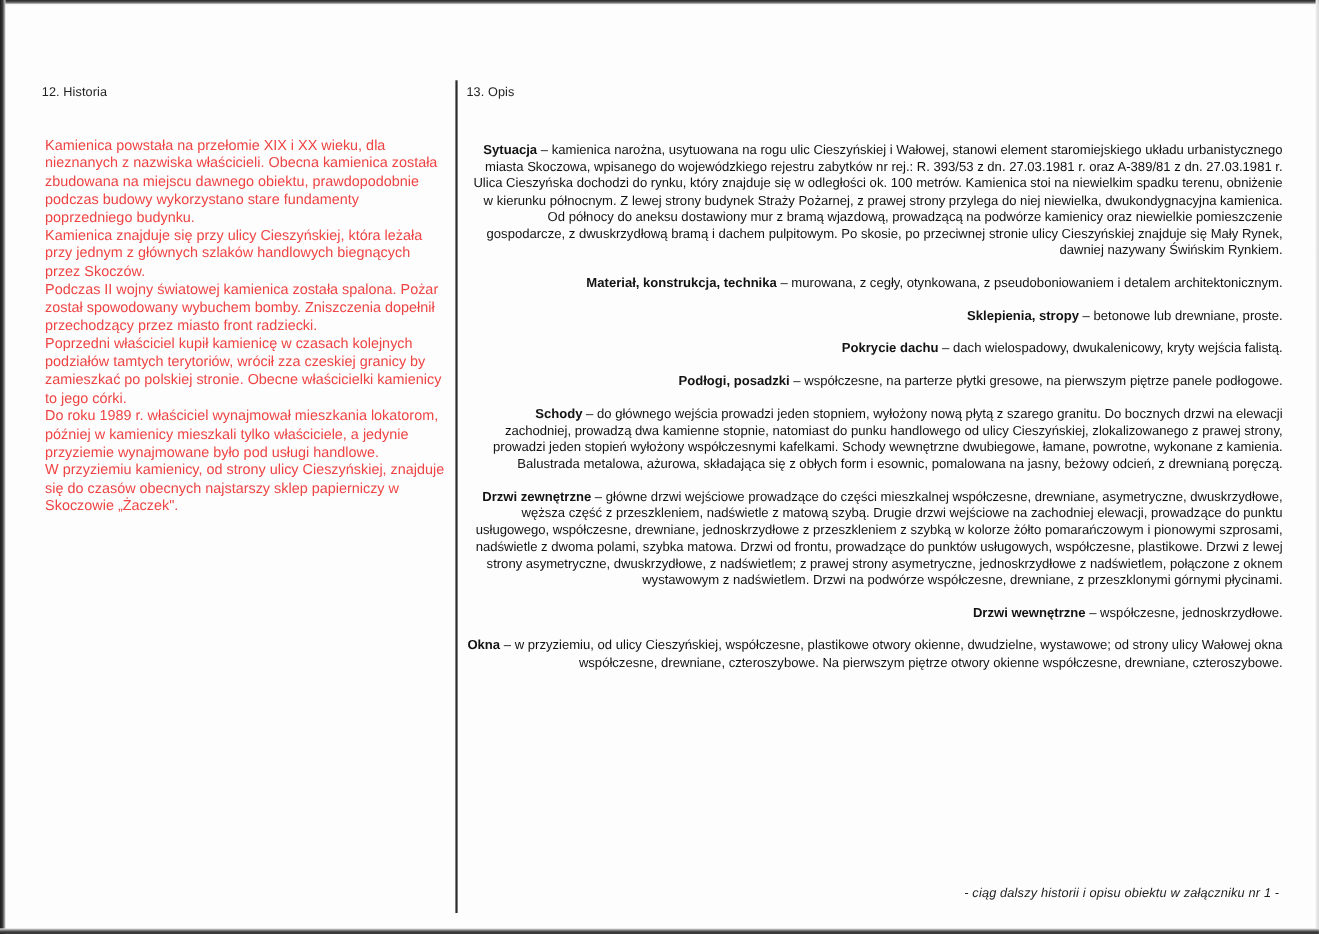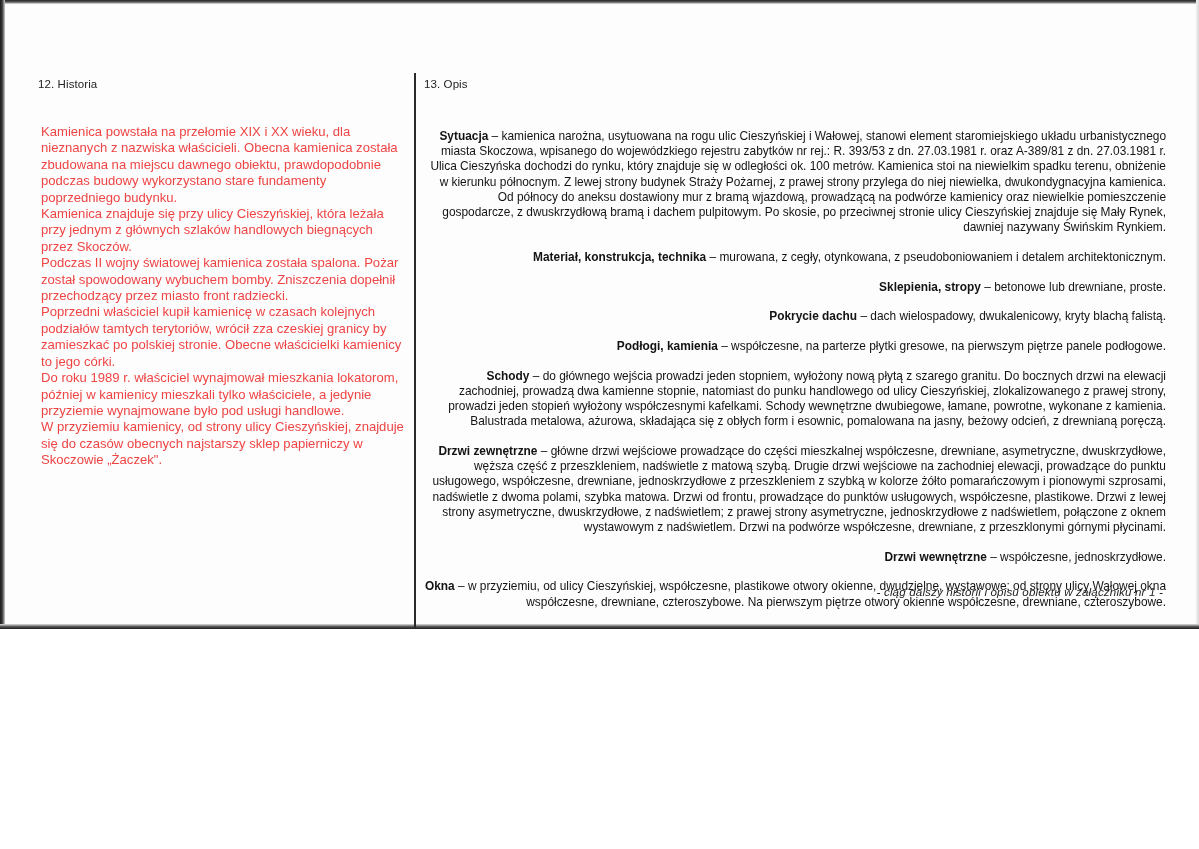--- a/index.html
+++ b/index.html
@@ -7,21 +7,21 @@
     padding: 0;
     background: #ffffff;
   }
   body {
     font-family: "Liberation Sans", sans-serif;
     color: #1a1a1a;
   }
   .page {
     position: relative;
     width: 1199px;
-    height: 629px;
+    height: 849px;
     background: #fdfdfd;
     overflow: hidden;
     box-sizing: border-box;
   }
   
   .scan-edge-left {
     position: absolute;
     left: 0; top: 0;
     width: 5px; height: 849px;
     background: linear-gradient(90deg, #1c1c1c 0%, #3a3a3a 45%, #cfcfcf 100%);
@@ -135,22 +135,22 @@
 W przyziemiu kamienicy, od strony ulicy Cieszyńskiej, znajduje się do czasów obecnych najstarszy sklep papierniczy w Skoczowie „Żaczek".</p>
     </div>
   </div>
 
   <div class="col-right">
     <div class="section-head">13. Opis</div>
     <div class="right-body" id="right-body">
         <div class="para"><span class="lbl">Sytuacja</span><span> – </span><span>kamienica narożna, usytuowana na rogu ulic Cieszyńskiej i Wałowej, stanowi element staromiejskiego układu urbanistycznego miasta Skoczowa, wpisanego do wojewódzkiego rejestru zabytków nr rej.: R. 393/53 z dn. 27.03.1981 r. oraz A-389/81 z dn. 27.03.1981 r. Ulica Cieszyńska dochodzi do rynku, który znajduje się w odległości ok. 100 metrów. Kamienica stoi na niewielkim spadku terenu, obniżenie w kierunku północnym. Z lewej strony budynek Straży Pożarnej, z prawej strony przylega do niej niewielka, dwukondygnacyjna kamienica. Od północy do aneksu dostawiony mur z bramą wjazdową, prowadzącą na podwórze kamienicy oraz niewielkie pomieszczenie gospodarcze, z dwuskrzydłową bramą i dachem pulpitowym.  Po skosie, po przeciwnej stronie ulicy Cieszyńskiej znajduje się Mały Rynek, dawniej nazywany Świńskim Rynkiem.</span></div>
         <div class="para"><span class="lbl">Materiał, konstrukcja, technika</span><span> – </span><span>murowana, z cegły, otynkowana, z pseudoboniowaniem i detalem architektonicznym.</span></div>
         <div class="para"><span class="lbl">Sklepienia, stropy</span><span> – </span><span>betonowe lub drewniane, proste.</span></div>
-        <div class="para"><span class="lbl">Pokrycie dachu</span><span> – </span><span>dach wielospadowy, dwukalenicowy, kryty blachą falistą.</span></div>
-        <div class="para"><span class="lbl">Podłogi, kamienia</span><span> – </span><span>współczesne, na parterze płytki gresowe, na pierwszym piętrze panele podłogowe.</span></div>
+        <div class="para"><span class="lbl">Pokrycie dachu</span><span> – </span><span>dach wielospadowy, dwukalenicowy, kryty wejścia falistą.</span></div>
+        <div class="para"><span class="lbl">Podłogi, posadzki</span><span> – </span><span>współczesne, na parterze płytki gresowe, na pierwszym piętrze panele podłogowe.</span></div>
         <div class="para"><span class="lbl">Schody</span><span> – </span><span>do głównego wejścia prowadzi jeden stopniem, wyłożony nową płytą z szarego granitu. Do bocznych drzwi na elewacji zachodniej, prowadzą dwa kamienne stopnie, natomiast do punku handlowego od ulicy Cieszyńskiej, zlokalizowanego z prawej strony, prowadzi jeden stopień wyłożony współczesnymi kafelkami. Schody wewnętrzne dwubiegowe, łamane, powrotne, wykonane z kamienia. Balustrada metalowa, ażurowa, składająca się z obłych form i esownic, pomalowana na jasny, beżowy odcień, z drewnianą poręczą.</span></div>
         <div class="para"><span class="lbl">Drzwi zewnętrzne</span><span> – </span><span>główne drzwi wejściowe prowadzące do części mieszkalnej współczesne, drewniane, asymetryczne, dwuskrzydłowe, węższa część z przeszkleniem, nadświetle z matową szybą. Drugie drzwi wejściowe na zachodniej elewacji, prowadzące do punktu usługowego, współczesne, drewniane, jednoskrzydłowe z przeszkleniem z szybką w kolorze żółto pomarańczowym i pionowymi szprosami, nadświetle z dwoma polami, szybka matowa. Drzwi od frontu, prowadzące do punktów usługowych, współczesne, plastikowe. Drzwi z lewej strony asymetryczne, dwuskrzydłowe, z nadświetlem; z prawej strony asymetryczne, jednoskrzydłowe z nadświetlem, połączone z oknem wystawowym z nadświetlem. Drzwi na podwórze współczesne, drewniane, z przeszklonymi górnymi płycinami.</span></div>
         <div class="para"><span class="lbl">Drzwi wewnętrzne</span><span> – </span><span>współczesne, jednoskrzydłowe.</span></div>
         <div class="para"><span class="lbl">Okna</span><span> – </span><span>w przyziemiu, od ulicy Cieszyńskiej, współczesne, plastikowe otwory okienne, dwudzielne, wystawowe; od strony ulicy Wałowej okna współczesne, drewniane, czteroszybowe. Na pierwszym piętrze otwory okienne współczesne, drewniane, czteroszybowe.</span></div>
       </div>
   </div>
 
   <div class="footnote">- ciąg dalszy historii i opisu obiektu w załączniku nr 1 -</div>
 
 </div>

